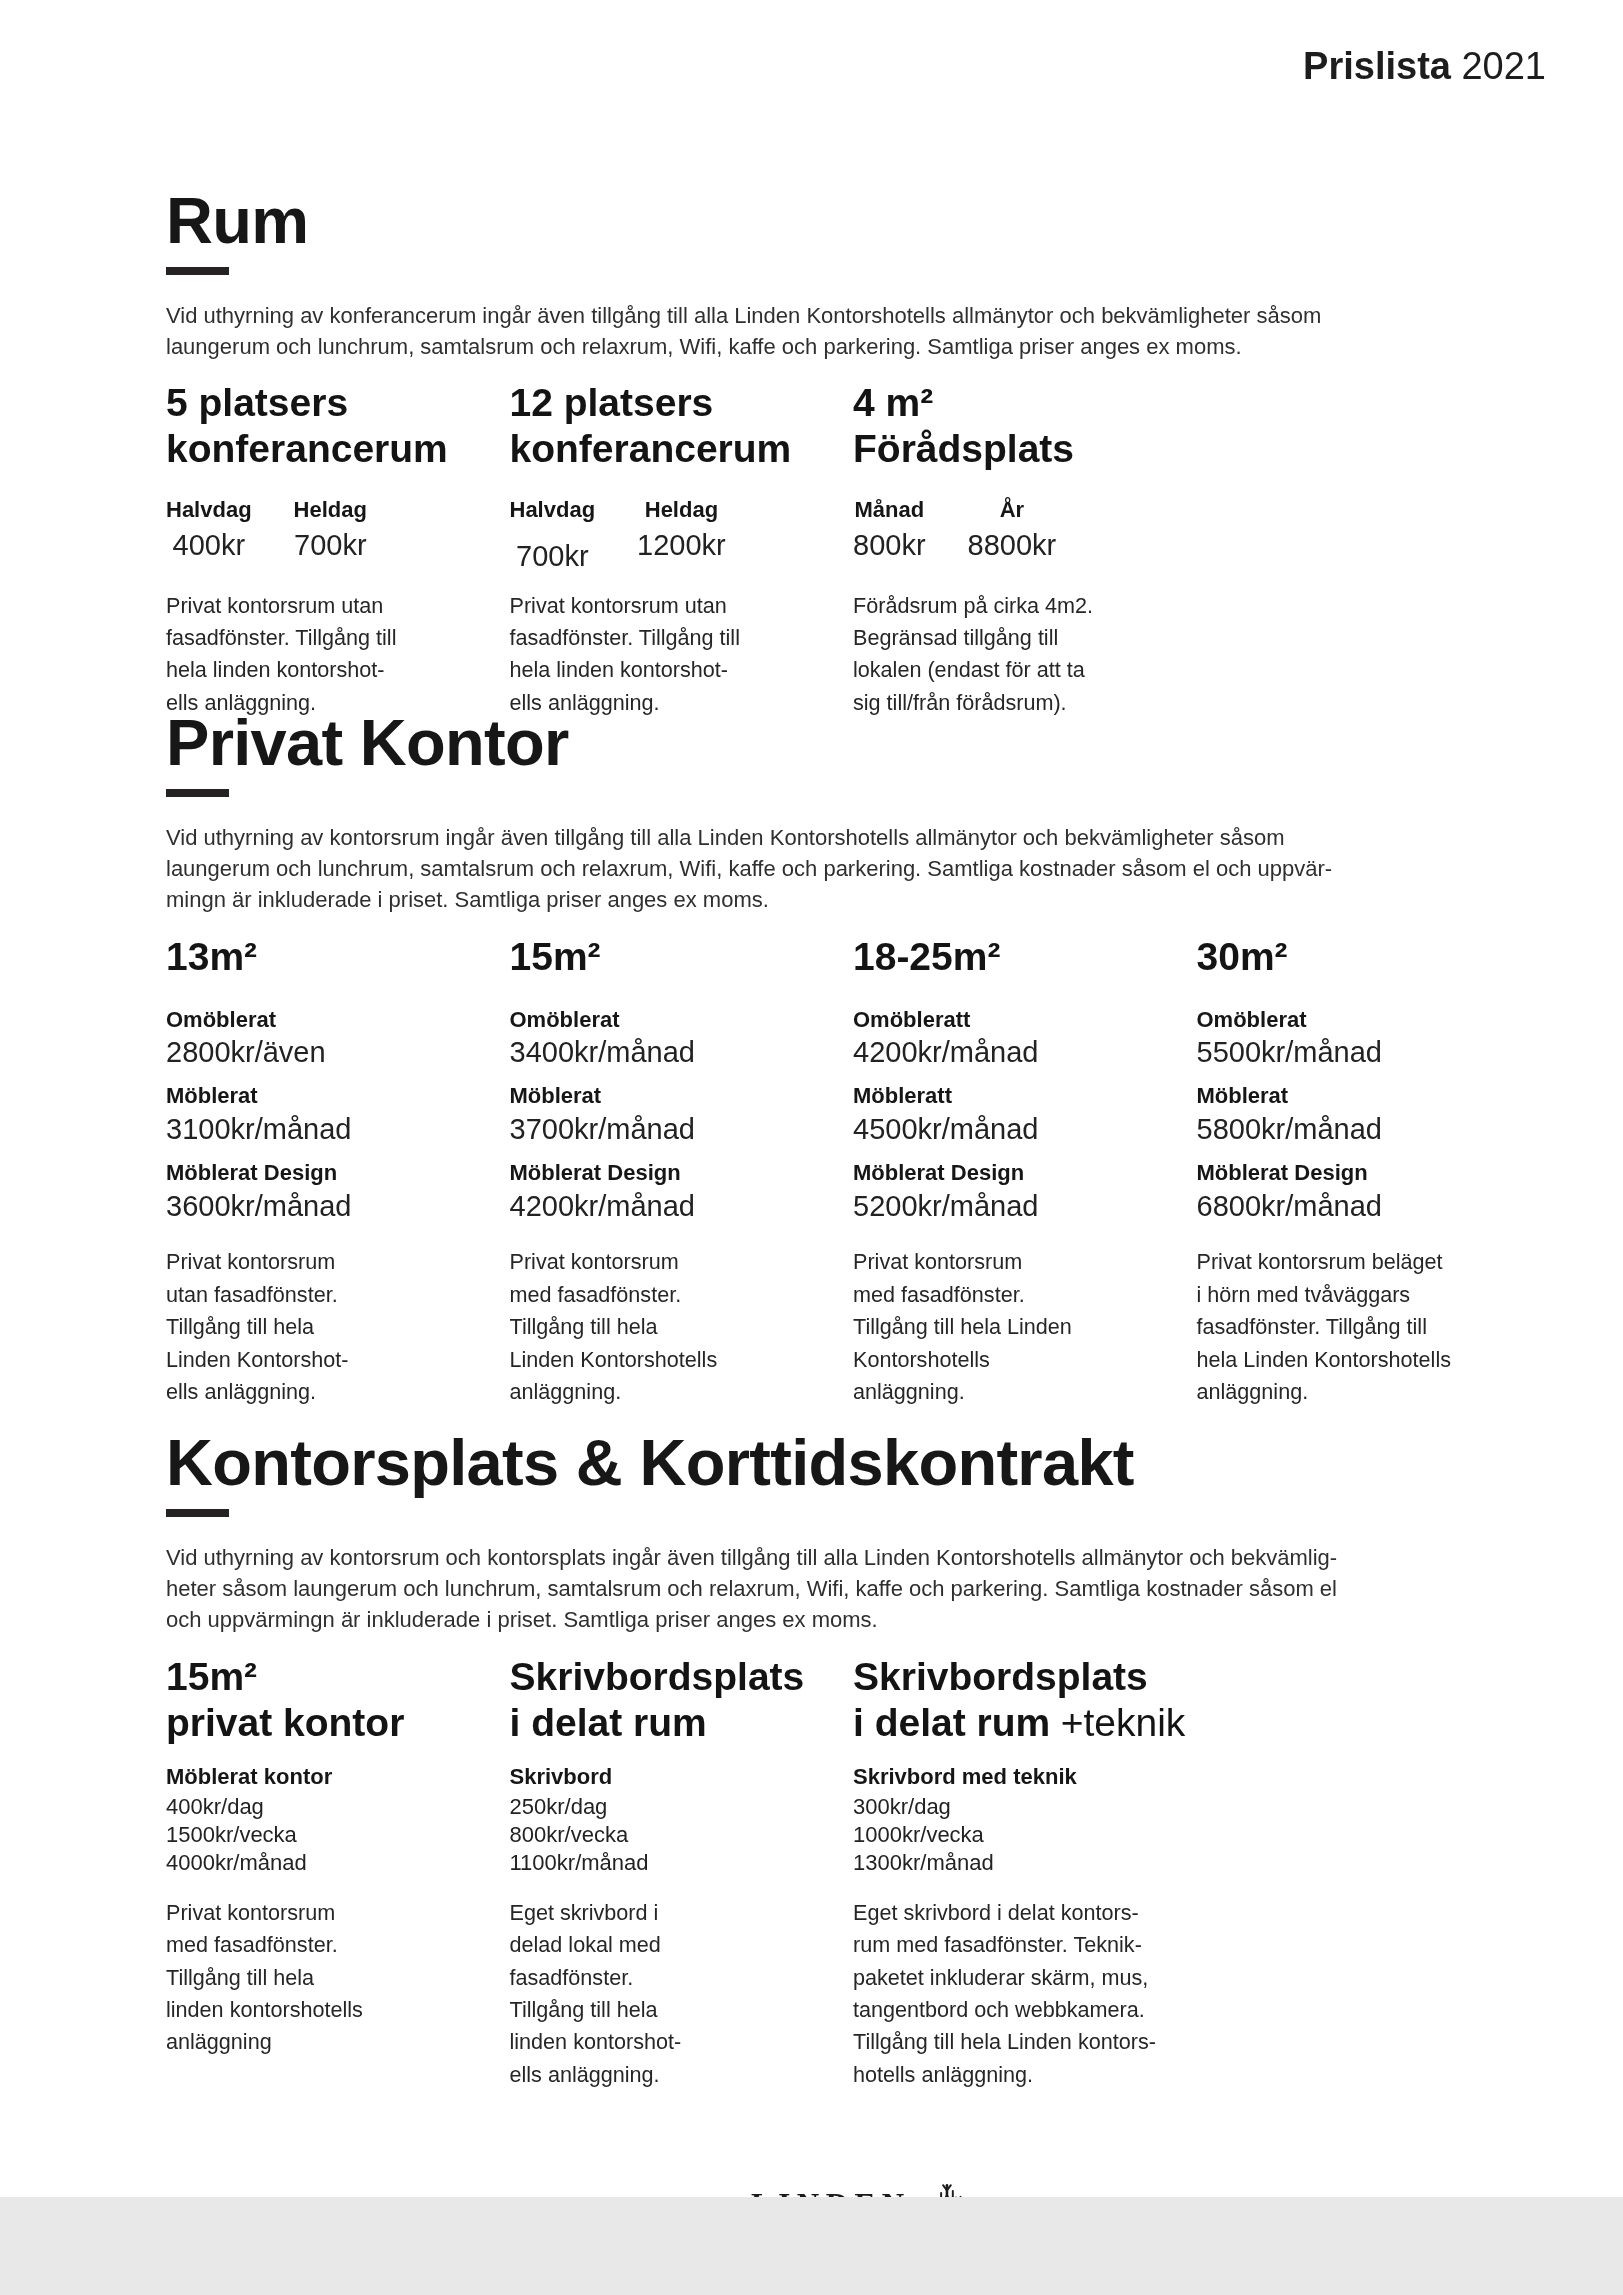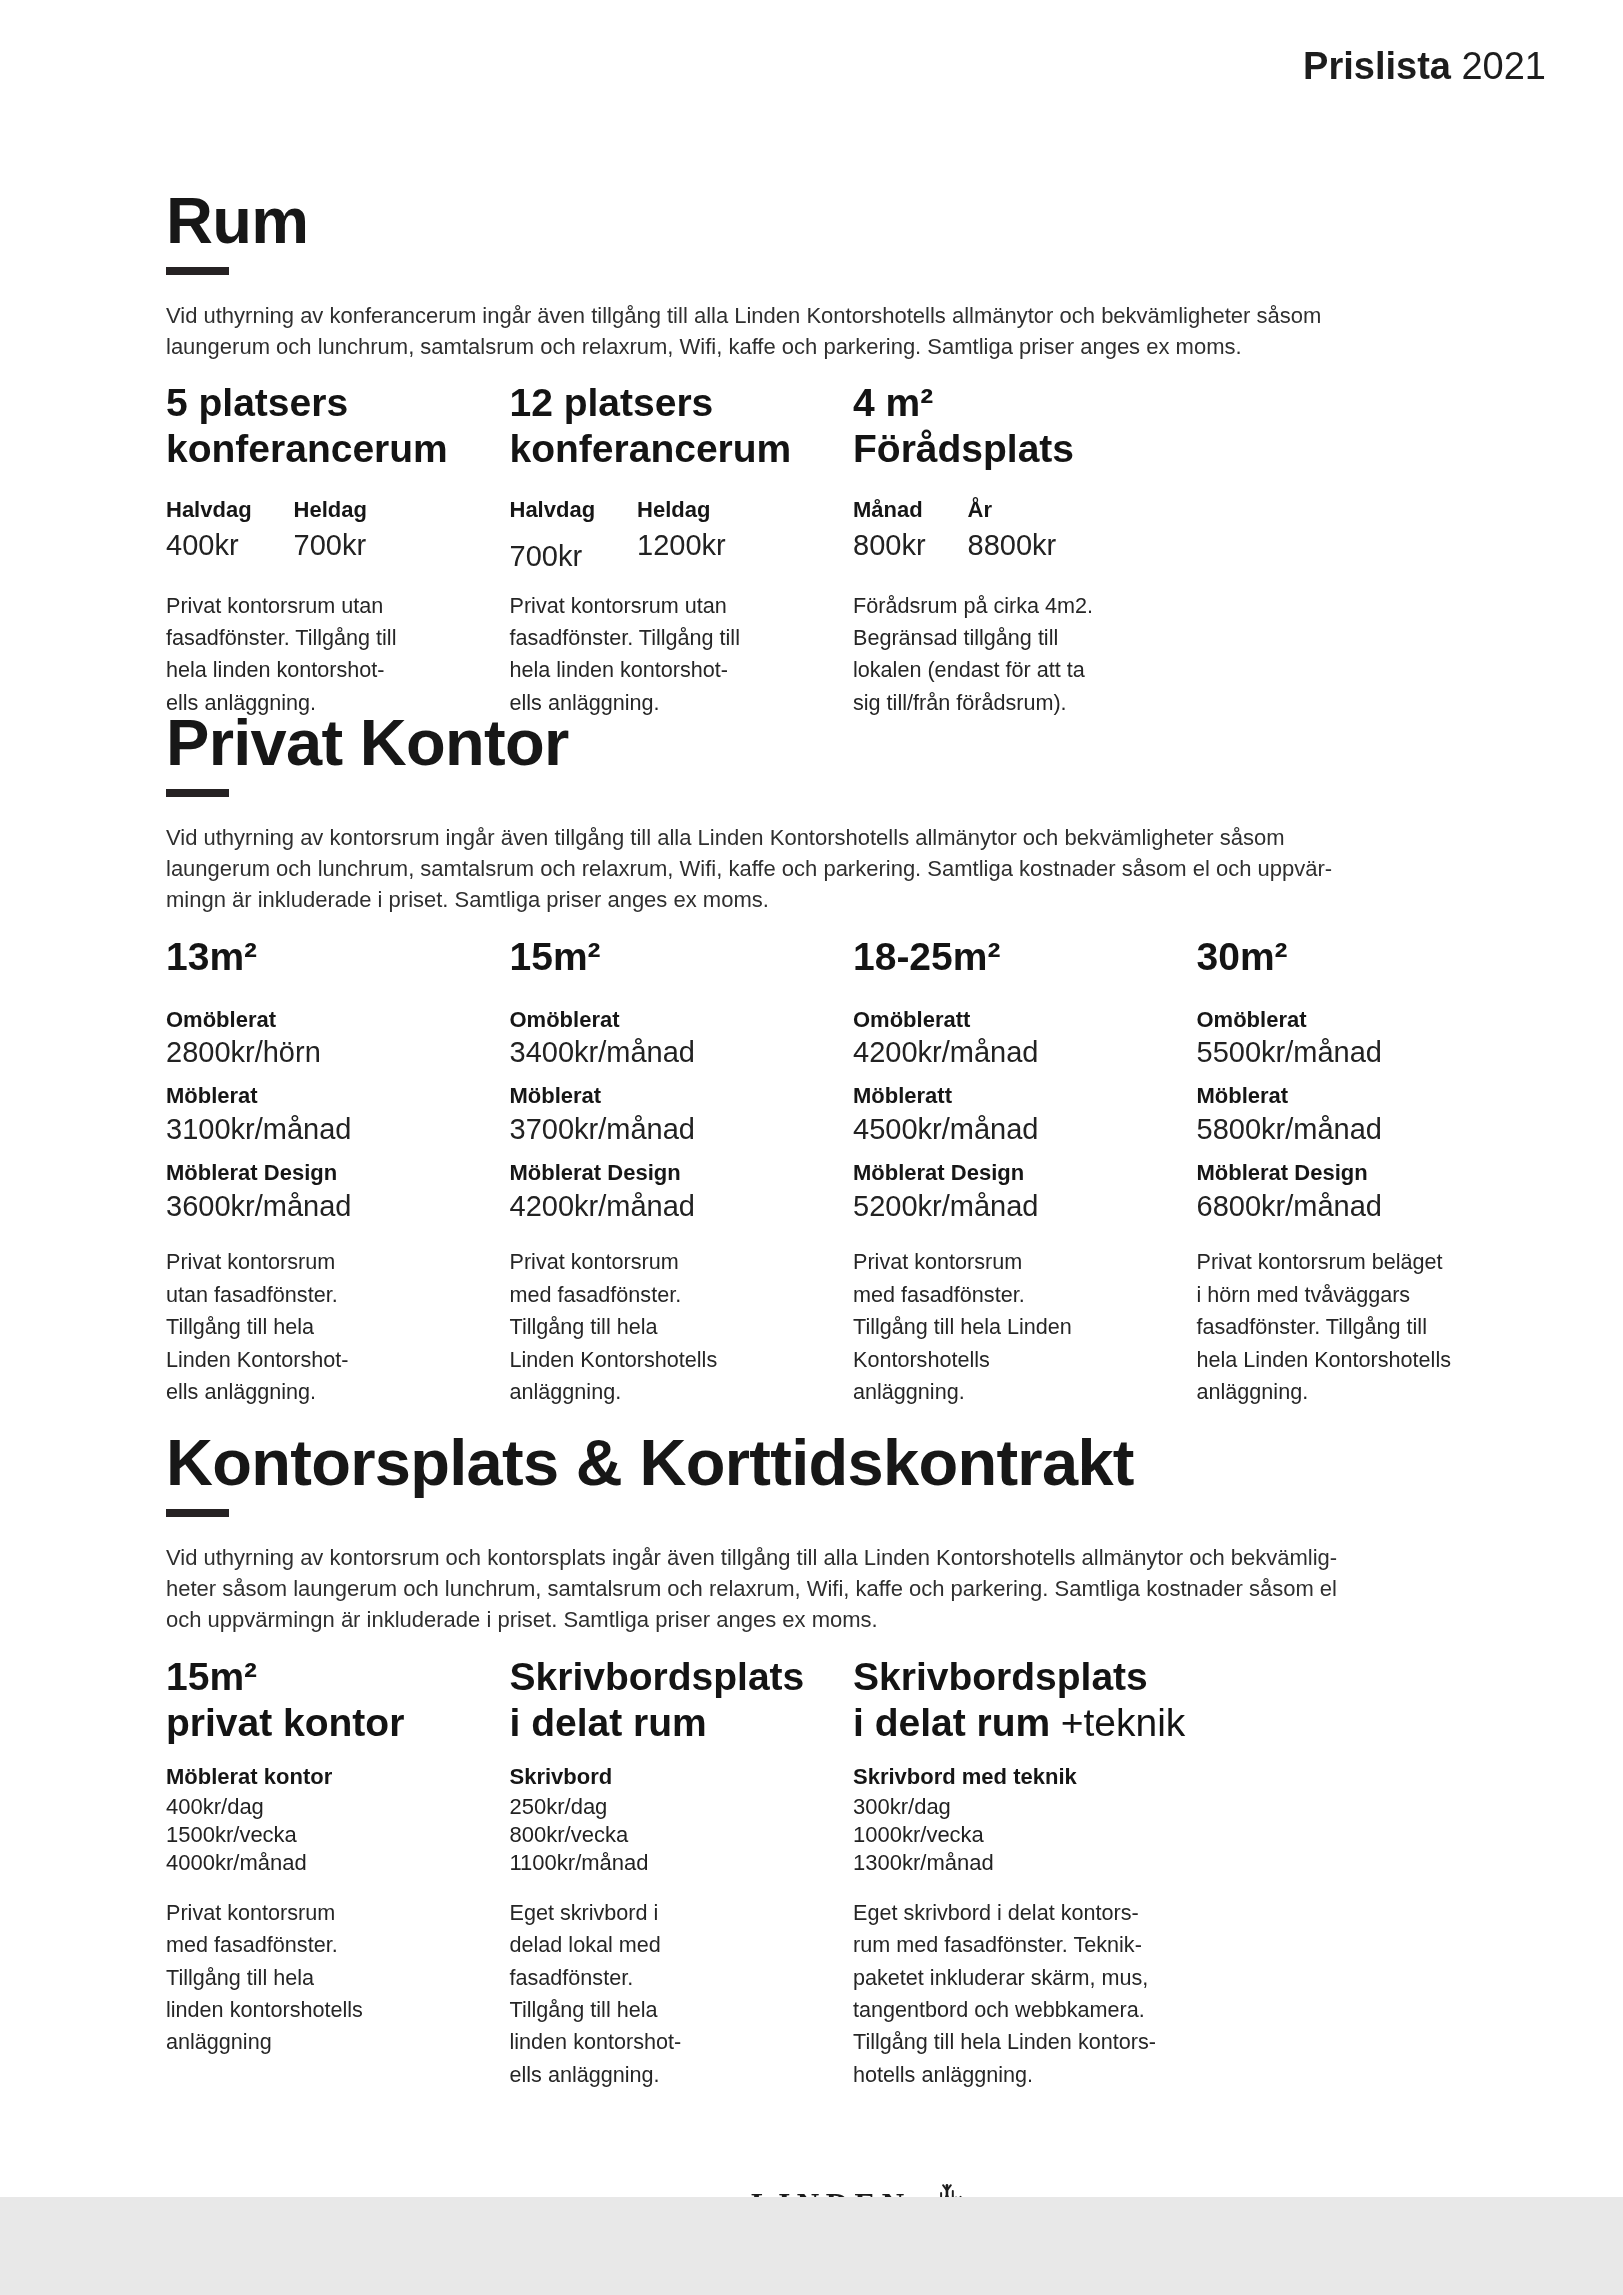--- a/index.html
+++ b/index.html
@@ -38,21 +38,21 @@
 
   .grid{display:grid;grid-template-columns:repeat(4,1fr);margin-top:18.3px;align-items:start;}
 
   .col-title{
     margin:0;font-size:39px;font-weight:600;line-height:1.18;
     color:#141414;white-space:pre-line;width:max-content;max-width:406px;
   }
   .title-light{font-weight:300;margin-left:10.5px;}
 
   
-  .pair-row{display:flex;gap:42px;margin-top:23.6px;}
+  .pair-row{display:flex;gap:42px;margin-top:23.6px;text-align:center;}
   .plabel{font-size:22px;font-weight:700;line-height:1.25;color:#161616;}
   .pvalue{font-size:29px;font-weight:300;line-height:1.25;margin-top:3.9px;color:#222;}
   .nudge-down{position:relative;top:10.5px;}
 
   
   .plans{margin-top:26px;}
   .plan{margin-bottom:11.8px;}
   .plan .pvalue{margin-top:1.3px;}
 
   
@@ -164,21 +164,21 @@
 laungerum och lunchrum, samtalsrum och relaxrum, Wifi, kaffe och parkering. Samtliga kostnader såsom el och uppvär-
 mingn är inkluderade i priset. Samtliga priser anges ex moms.</p>
 
     <div class="grid">
 
       <div class="col">
         <h3 class="col-title">13m²</h3>
         <div class="plans">
           <div class="plan">
             <div class="plabel">Omöblerat</div>
-            <div class="pvalue">2800kr/hörn</div>
+            <div class="pvalue">2800kr/även</div>
           </div>
           <div class="plan">
             <div class="plabel">Möblerat</div>
             <div class="pvalue">3100kr/månad</div>
           </div>
           <div class="plan">
             <div class="plabel">Möblerat Design</div>
             <div class="pvalue">3600kr/månad</div>
           </div>
         </div>

